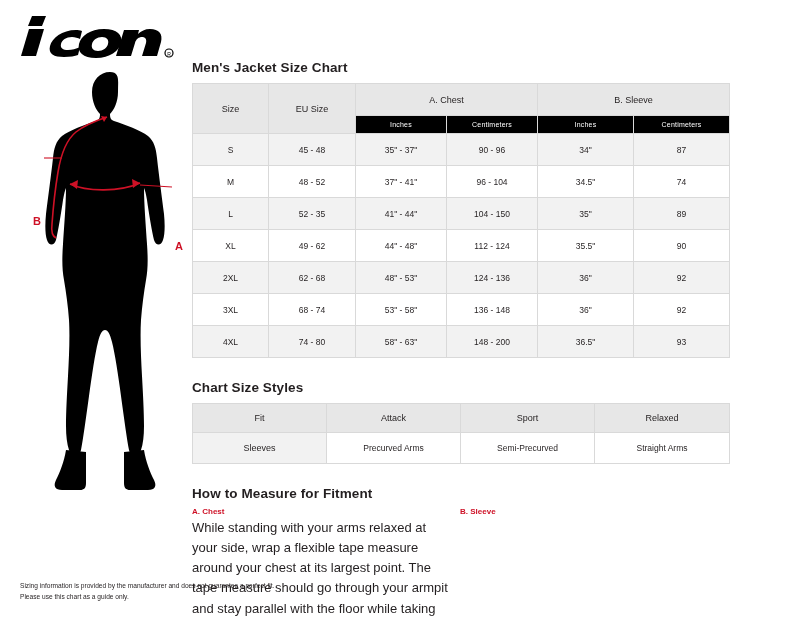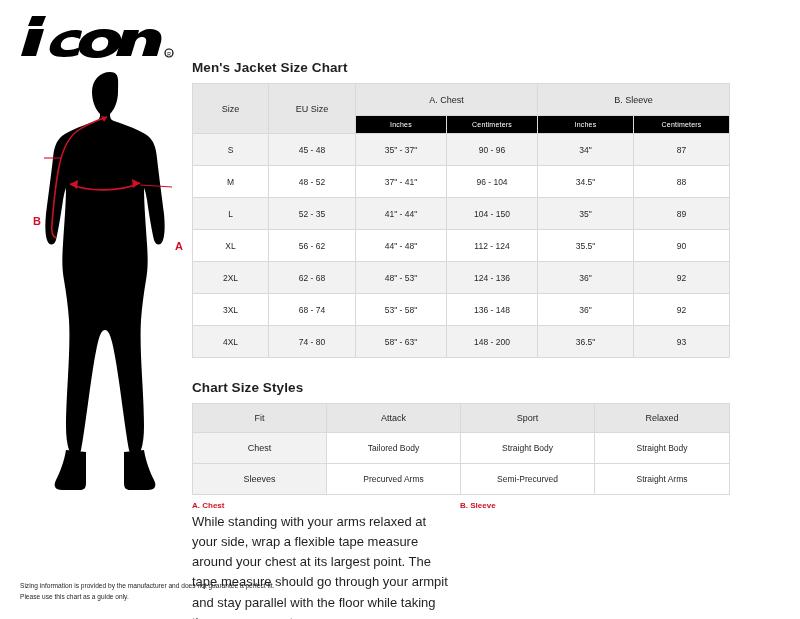--- a/index.html
+++ b/index.html
@@ -284,33 +284,33 @@
           <td class="body-cell shade">90 - 96</td>
           <td class="body-cell shade">34"</td>
           <td class="body-cell shade">87</td>
         </tr>
         <tr class="alt">
           <td class="body-cell size-col">M</td>
           <td class="body-cell">48 - 52</td>
           <td class="body-cell">37" - 41"</td>
           <td class="body-cell">96 - 104</td>
           <td class="body-cell">34.5"</td>
-          <td class="body-cell">88</td>
+          <td class="body-cell">74</td>
         </tr>
         <tr>
           <td class="body-cell size-col">L</td>
           <td class="body-cell shade">52 - 35</td>
           <td class="body-cell shade">41" - 44"</td>
           <td class="body-cell shade">104 - 150</td>
           <td class="body-cell shade">35"</td>
           <td class="body-cell shade">89</td>
         </tr>
         <tr class="alt">
           <td class="body-cell size-col">XL</td>
-          <td class="body-cell">56 - 62</td>
+          <td class="body-cell">49 - 62</td>
           <td class="body-cell">44" - 48"</td>
           <td class="body-cell">112 - 124</td>
           <td class="body-cell">35.5"</td>
           <td class="body-cell">90</td>
         </tr>
         <tr>
           <td class="body-cell size-col">2XL</td>
           <td class="body-cell shade">62 - 68</td>
           <td class="body-cell shade">48" - 53"</td>
           <td class="body-cell shade">124 - 136</td>
@@ -346,34 +346,29 @@
         <col style="width:135px">
       </colgroup>
       <tbody>
         <tr>
           <td class="hdr">Fit</td>
           <td class="hdr">Attack</td>
           <td class="hdr">Sport</td>
           <td class="hdr">Relaxed</td>
         </tr>
         <tr>
-          <td class="rowhdr">Chest</td>
-          <td>Tailored Body</td>
-          <td>Straight Body</td>
-          <td>Straight Body</td>
-        </tr>
-        <tr>
           <td class="rowhdr">Sleeves</td>
           <td>Precurved Arms</td>
           <td>Semi-Precurved</td>
           <td>Straight Arms</td>
         </tr>
       </tbody>
     </table>
 
+    <h2 class="section-title third">How to Measure for Fitment</h2>
 
     <div class="measure-cols">
       <div class="measure-col">
         <div class="measure-head">A. Chest</div>
         <div class="measure-body">While standing with your arms relaxed at your side, wrap a flexible tape measure around your chest at its largest point. The tape measure should go through your armpit and stay parallel with the floor while taking the measurement.</div>
       </div>
       <div class="measure-col">
         <div class="measure-head">B. Sleeve</div>
       </div>
     </div>

